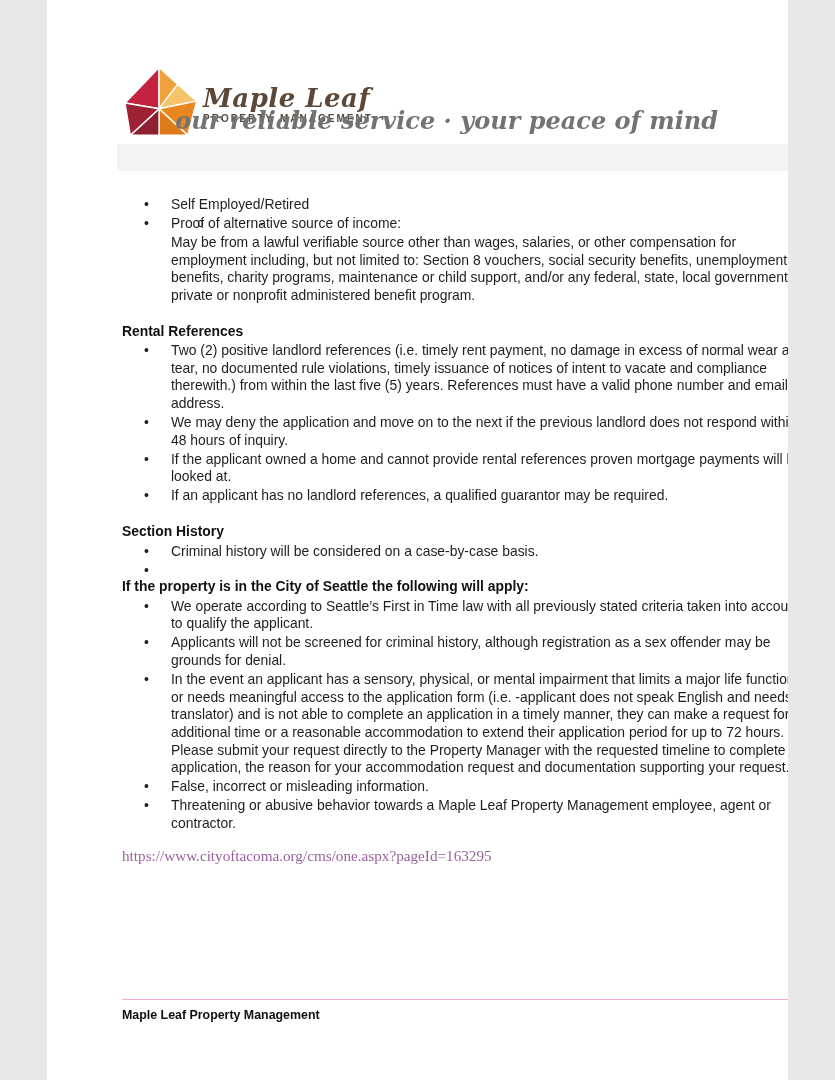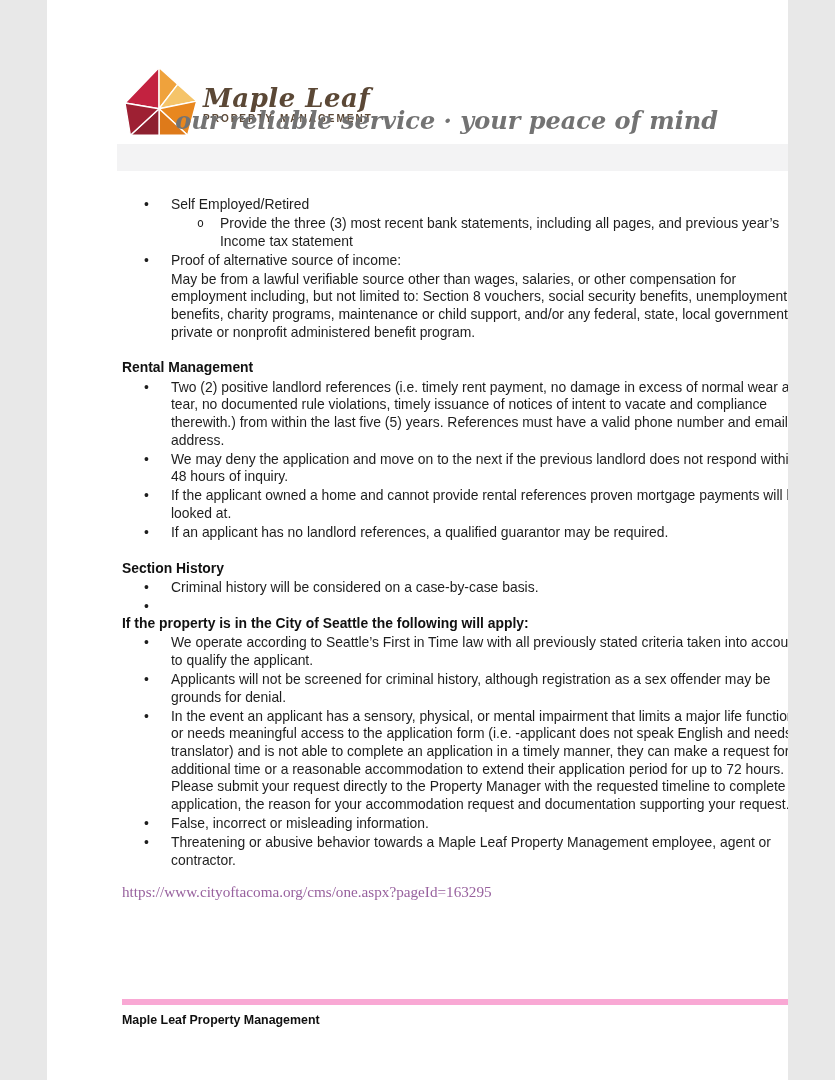--- a/index.html
+++ b/index.html
@@ -35,21 +35,21 @@
   .doc > .li:first-child { margin-top:0; }
   .li { position:relative; margin:0 0 1.5px 0; }
   .marker { position:absolute; top:0; }
   .lv1 { padding-left:49px; } .lv1 > .marker { left:22px; }
   .lv2 { padding-left:98px; } .lv2 > .marker { left:75px; font-family:"DejaVu Sans Mono", monospace; font-size:11.5px; }
   .lv3 { padding-left:160px; } .lv3 > .marker { left:138px; font-size:8.5px; top:1px; }
   .li-cont { padding-left:49px; margin:0 0 1.5px 0; }
   .doc-link { display:block; margin-top:14px; font-size:15.2px; color:#98619e; text-decoration:none;font-family:Liberation Serif, serif; }
 
   
-  .page-footer { position:absolute; left:75px; top:999px; width:687px; border-top:6px solid #f9a8d4; padding-top:8px; }
+  .page-footer { position:absolute; left:75px; top:999px; width:687px; border-top:1px solid #f9a8d4; padding-top:8px; }
   .footer-row { display:flex; justify-content:space-between; align-items:baseline; }
   .footer-company { font-weight:bold; font-size:12.4px; color:#0f0f0f; }
   .footer-contact { font-size:11.4px; color:#262626; white-space:nowrap; }
   .footer-contact .sep { color:#777; margin:0 7px; }
 </style>
 </head>
 <body>
 
 <div class="page">
 
@@ -73,25 +73,25 @@
       <span>MANAGEMENT</span>
     </div>
   </div>
 
   <div class="tagline">our reliable service · your peace of mind</div>
 
   <div class="header-band"></div>
 
   <main class="doc">
       <div class="li lv1"><span class="marker">•</span><span class="li-text">Self Employed/Retired</span></div>
-      <div class="li lv2"><span class="marker">o</span><span class="li-text">Provide the three (3) most recent bank statements, including all pages, and previous year’s Income tax statement</span></div>
+      <div class="li lv2"><span class="marker">o</span></div>
       <div class="li lv3"><span class="marker">▪</span></div>
       <div class="li lv1"><span class="marker">•</span><span class="li-text">Proof of alternative source of income:</span></div>
       <div class="li-cont">May be from a lawful verifiable source other than wages, salaries, or other compensation for employment including, but not limited to: Section 8 vouchers, social security benefits, unemployment benefits, charity programs, maintenance or child support, and/or any federal, state, local government, private or nonprofit administered benefit program.</div>
-      <div class="doc-heading">Rental Management</div>
+      <div class="doc-heading">Rental References</div>
       <div class="li lv1"><span class="marker">•</span><span class="li-text">Two (2) positive landlord references (i.e. timely rent payment, no damage in excess of normal wear and tear, no documented rule violations, timely issuance of notices of intent to vacate and compliance therewith.) from within the last five (5) years. References must have a valid phone number and email address.</span></div>
       <div class="li lv1"><span class="marker">•</span><span class="li-text">We may deny the application and move on to the next if the previous landlord does not respond within 48 hours of inquiry.</span></div>
       <div class="li lv1"><span class="marker">•</span><span class="li-text">If the applicant owned a home and cannot provide rental references proven mortgage payments will be looked at.</span></div>
       <div class="li lv1"><span class="marker">•</span><span class="li-text">If an applicant has no landlord references, a qualified guarantor may be required.</span></div>
       <div class="doc-heading">Section History</div>
       <div class="li lv1"><span class="marker">•</span><span class="li-text">Criminal history will be considered on a case-by-case basis.</span></div>
       <div class="li lv1"><span class="marker">•</span></div>
       <div class="doc-heading">If the property is in the City of Seattle the following will apply:</div>
       <div class="li lv1"><span class="marker">•</span><span class="li-text">We operate according to Seattle’s First in Time law with all previously stated criteria taken into account to qualify the applicant.</span></div>
       <div class="li lv1"><span class="marker">•</span><span class="li-text">Applicants will not be screened for criminal history, although registration as a sex offender may be grounds for denial.</span></div>

